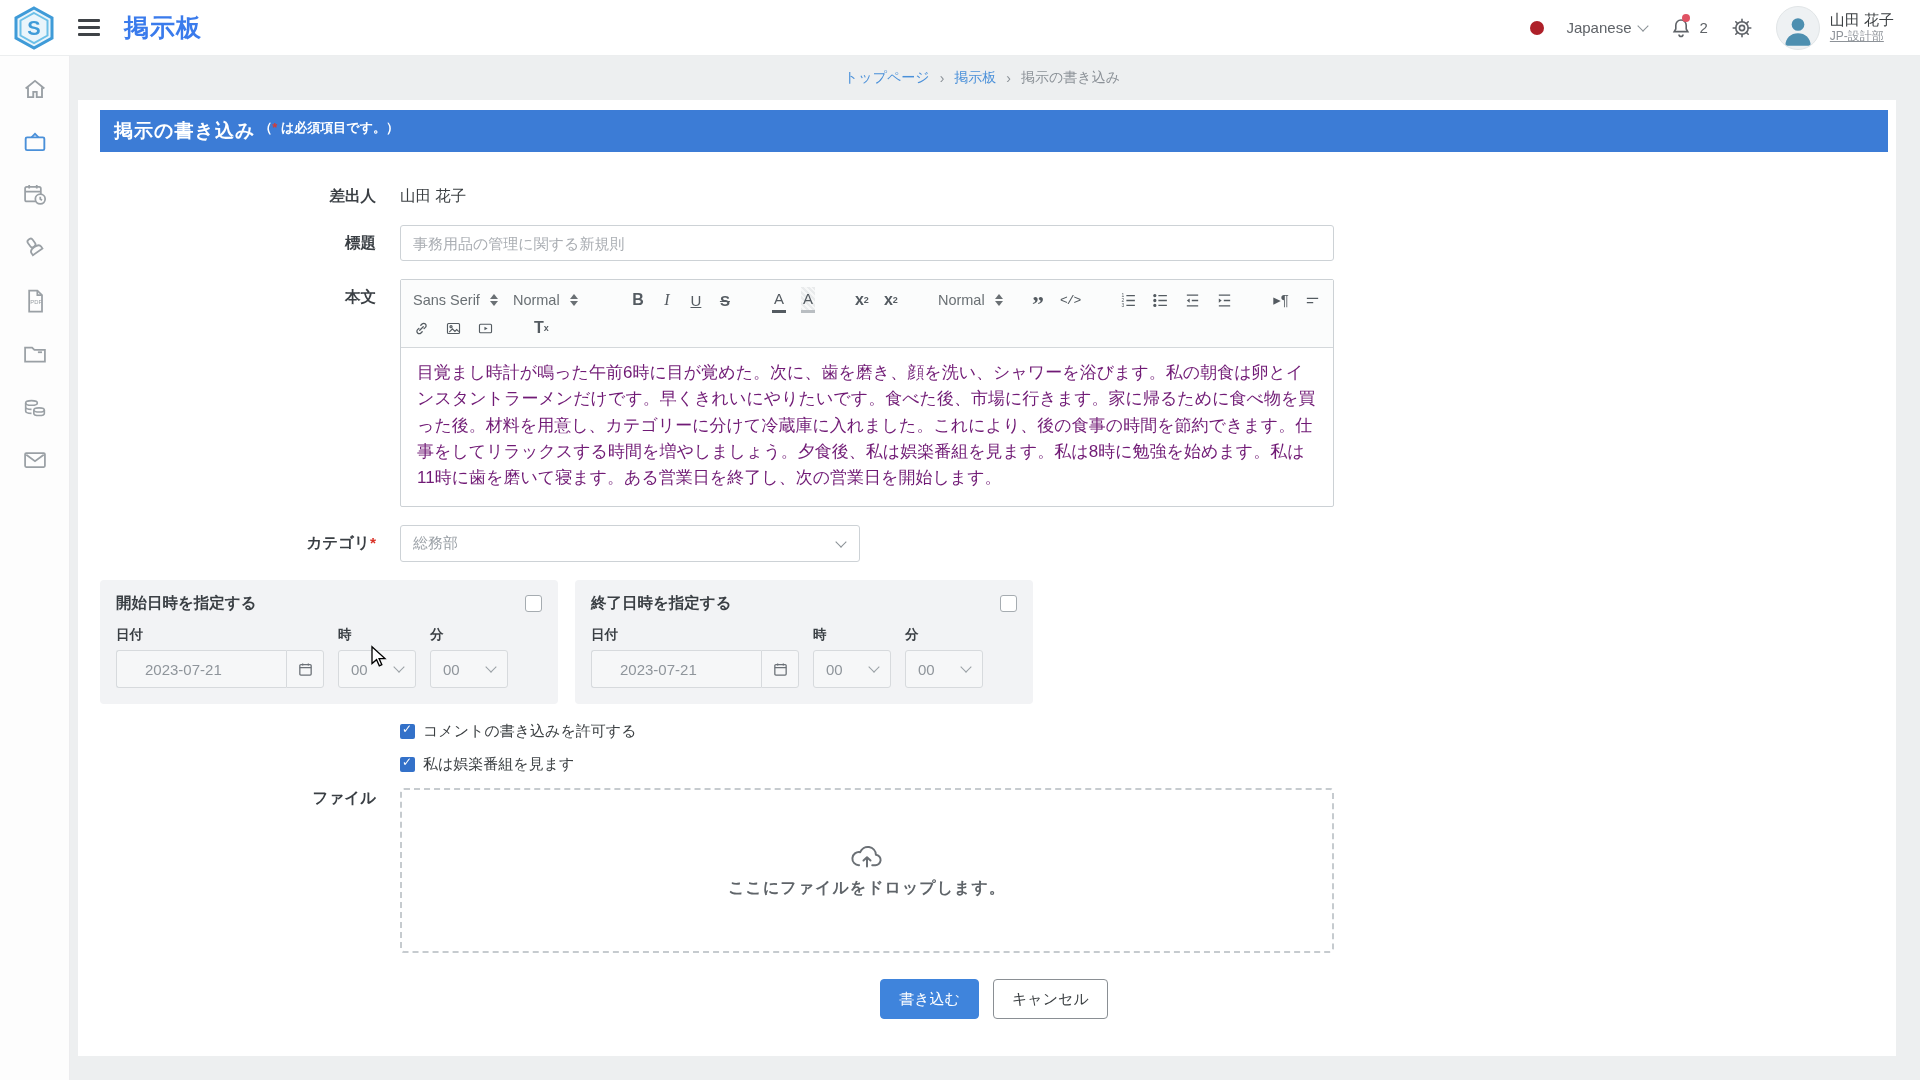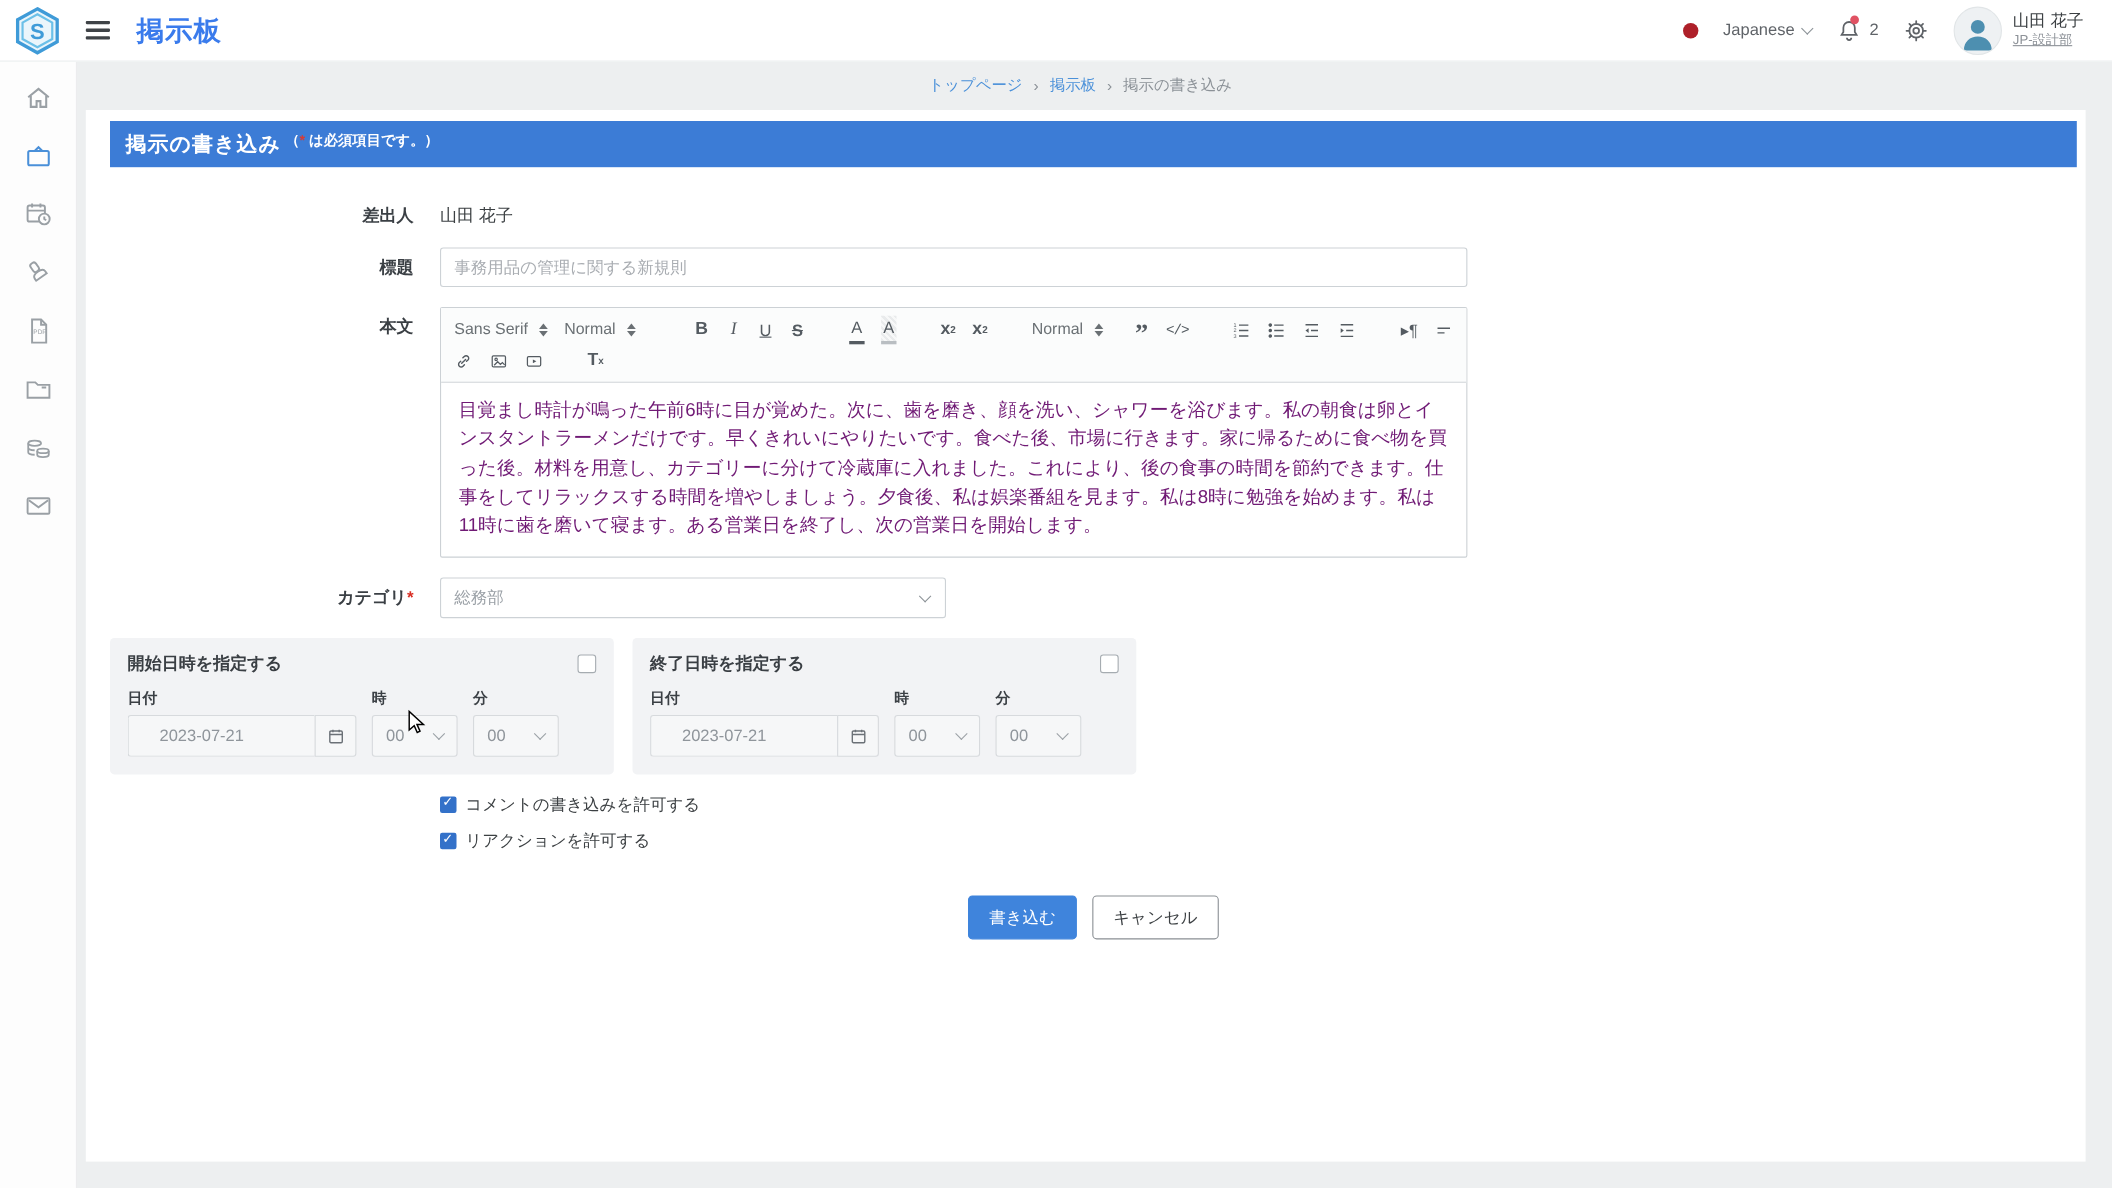--- a/index.html
+++ b/index.html
@@ -467,25 +467,37 @@
 
       <div class="frow" style="margin-bottom:0">
         <div class="flabel"></div>
         <div class="ffield">
           <div class="chk-row">
             <span class="cbx-checked"></span>
             <span class="chk-label">コメントの書き込みを許可する</span>
           </div>
           <div class="chk-row">
             <span class="cbx-checked"></span>
-            <span class="chk-label">リアクションを許可する</span>
+            <span class="chk-label">私は娯楽番組を見ます</span>
           </div>
         </div>
       </div>
 
+      <div class="frow">
+        <div class="flabel no-pad">ファイル</div>
+        <div class="ffield">
+          <div class="dropzone">
+            <svg width="34" height="28" viewBox="0 0 26 20" fill="none" stroke="#6b7075" stroke-width="1.5" stroke-linecap="round" stroke-linejoin="round">
+              <path d="M7 17a5 5 0 1 1 .8-9.9A6.2 6.2 0 0 1 19.8 9a4 4 0 0 1-.8 8h-2"></path>
+              <path d="M13 11v7M10.3 13.5L13 11l2.7 2.5"></path>
+            </svg>
+            <span class="drop-text">ここにファイルをドロップします。</span>
+          </div>
+        </div>
+      </div>
 
       <div class="btn-row">
         <button class="btn btn-primary">書き込む</button>
         <button class="btn btn-secondary">キャンセル</button>
       </div>
 
     </div>
   </section>
 </main>
 

